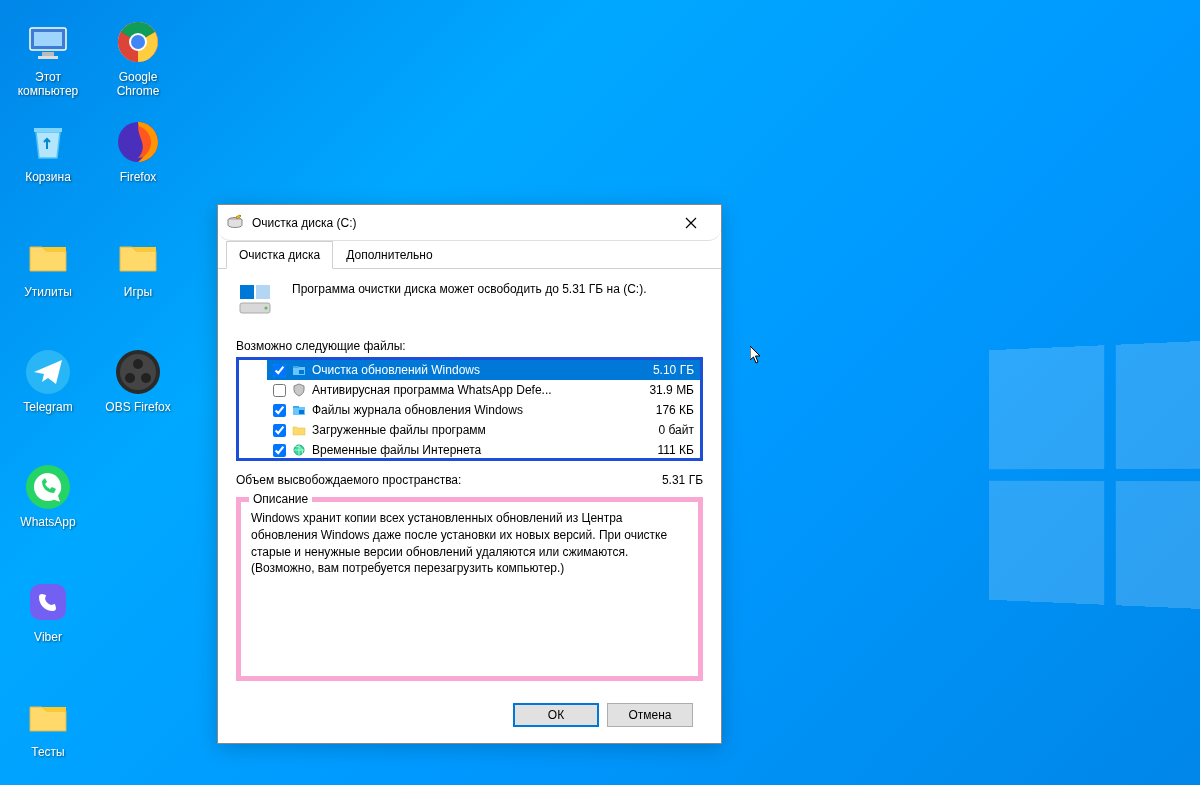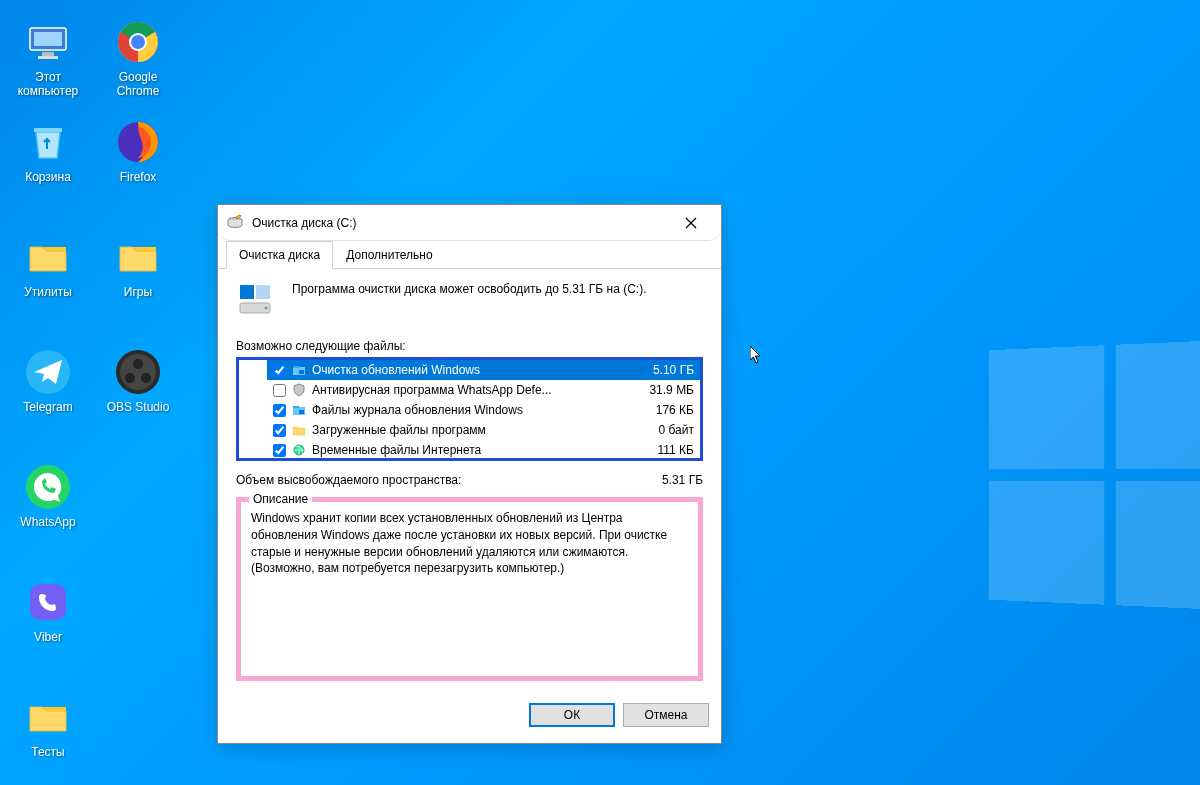--- a/index.html
+++ b/index.html
@@ -60,21 +60,21 @@
   .file-row .row-icon { width: 14px; height: 14px; flex-shrink: 0; }
   .file-row .name { flex: 1; white-space: nowrap; overflow: hidden; text-overflow: ellipsis; }
   .file-row .size { text-align: right; min-width: 60px; }
 
   .total-row { display: flex; justify-content: space-between; margin: 12px 0 10px; }
 
   .desc-box { border: 5px solid #f9a8d4; padding: 8px 10px; flex: 1; position: relative; }
   .desc-legend { position: absolute; top: -10px; left: 8px; background: #fff; padding: 0 4px; font-size: 12px; }
   .desc-text { font-size: 12px; line-height: 1.4; }
 
-  .button-row { display: flex; justify-content: flex-end; gap: 8px; padding: 10px 12px 16px; }
+  .button-row { display: flex; justify-content: flex-end; gap: 8px; padding: 10px 28px 16px; }
   .btn {
     min-width: 86px; height: 24px; font-size: 12px; border: 1px solid #adadad;
     background: #e1e1e1; cursor: pointer; display: flex; align-items: center; justify-content: center;
   }
   .btn.default { border: 2px solid #0078d7; }
 
   
   .file-list::-webkit-scrollbar { width: 17px; }
   .file-list::-webkit-scrollbar-track { background: #f0f0f0; }
   .file-list::-webkit-scrollbar-thumb { background: #c0c0c0; }
@@ -167,21 +167,21 @@
     <div class="desktop-icon" style="left: 100px; top: 348px;">
       <div class="ico">
         <svg viewBox="0 0 48 48">
           <circle cx="24" cy="24" r="22" fill="#2a2a2a"></circle>
           <circle cx="24" cy="24" r="18" fill="#444"></circle>
           <circle cx="24" cy="16" r="5" fill="#222"></circle>
           <circle cx="16" cy="30" r="5" fill="#222"></circle>
           <circle cx="32" cy="30" r="5" fill="#222"></circle>
         </svg>
       </div>
-      <div class="label">OBS Studio</div>
+      <div class="label">OBS Firefox</div>
     </div>
     <div class="desktop-icon" style="left: 10px; top: 463px;">
       <div class="ico">
         <svg viewBox="0 0 48 48">
           <circle cx="24" cy="24" r="22" fill="#25d366"></circle>
           <path d="M24 10 a14 14 0 1 0 0 28 c2 0 4-.4 6-1.2 l6 2 -2-6 a14 14 0 0 0 -10-22.8 z" fill="#fff"></path>
           <path d="M18 18 c0 8 6 12 12 12 l2-4 -4-2 -2 2 c-2-1-4-3-5-5 l2-2 -2-4 z" fill="#25d366"></path>
         </svg>
       </div>
       <div class="label">WhatsApp</div>

